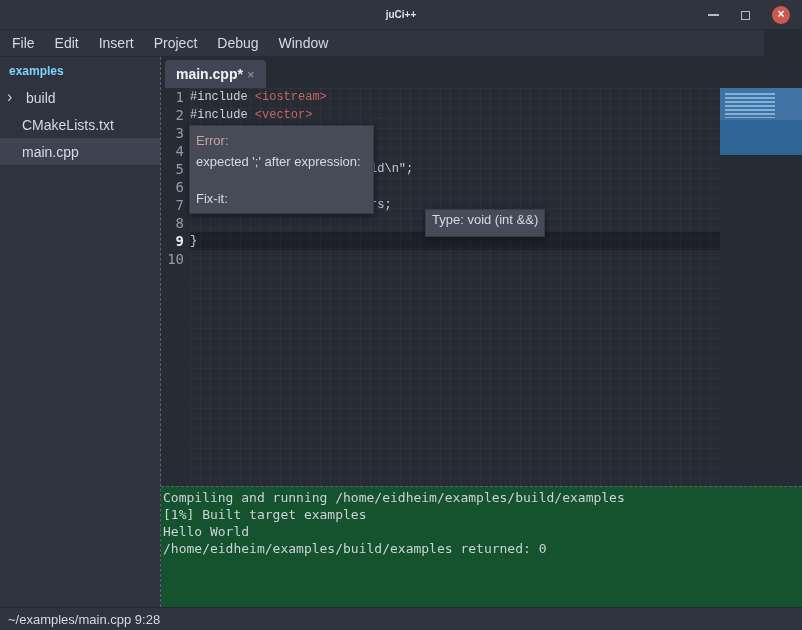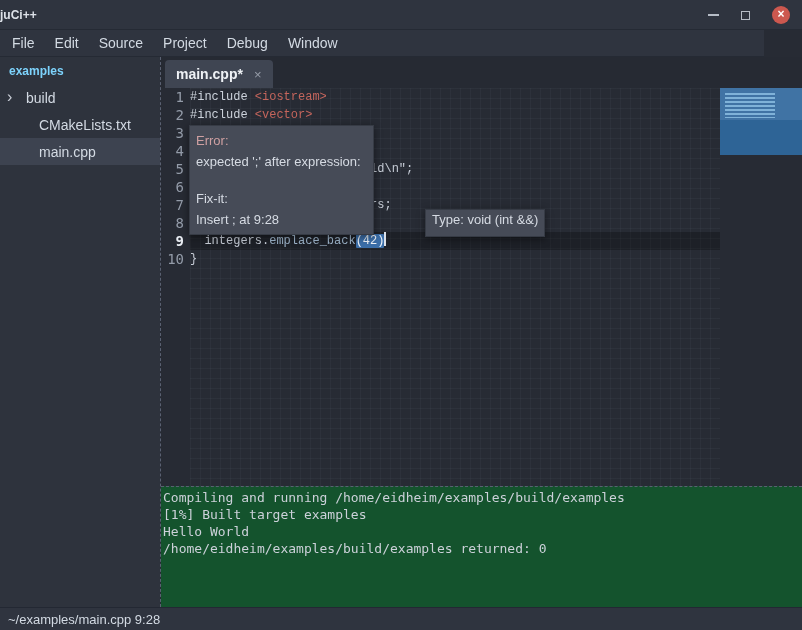--- a/index.html
+++ b/index.html
@@ -1,42 +1,42 @@
 <!DOCTYPE html>
 <html><head>
 <meta charset="utf-8">
 <style>
   *{margin:0;padding:0;box-sizing:border-box}
   html,body{width:802px;height:630px;background:#20242c;font-family:"Liberation Sans",sans-serif}
   #win{position:relative;width:802px;height:630px;background:#272b34;overflow:hidden}
 
   
   .titlebar{position:absolute;left:0;top:0;width:802px;height:30px;background:#2f343f;border-bottom:1px solid #252a34}
-  .title{position:absolute;left:0;right:0;top:0;height:30px;line-height:30px;text-align:left;color:#dde1e8;font-weight:bold;font-size:12px}
+  .title{position:absolute;left:0;right:0;top:0;height:30px;line-height:30px;text-align:center;color:#dde1e8;font-weight:bold;font-size:10px}
   .winbtns{position:absolute;right:12px;top:0;height:30px;display:flex;align-items:center;gap:22px}
   .btn-min{display:inline-block;width:11px;height:2px;background:#b6bcc6}
   .btn-max{display:inline-block;width:9px;height:9px;border:1px solid #b6bcc6}
   .btn-close{display:inline-block;width:18px;height:18px;border-radius:50%;background:#cc584f;color:#fff;font-size:12px;line-height:17px;text-align:center;font-weight:bold}
 
   
   .menubar{position:absolute;left:0;top:30px;width:764px;height:27px;background:#2f343f;display:flex;align-items:center;padding-left:2px;border-bottom:1px solid #252a34}
   .menu-item{color:#d3dae3;font-size:14px;padding:4px 10px}
 
   
   .sidebar{position:absolute;left:0;top:57px;width:160px;height:550px;background:#2e333d}
   .side-header{color:#7dd3fc;font-weight:bold;font-size:12px;padding:7px 9px 6px}
-  .tree-item{height:27px;display:flex;align-items:center;color:#d3dae3;font-size:14px;padding-left:39px;position:relative}
+  .tree-item{height:27px;display:flex;align-items:center;color:#d3dae3;font-size:14px;padding-left:22px;position:relative}
   .tree-item.folder{padding-left:26px}
   .chev{position:absolute;left:7px;top:50%;transform:translateY(-54%);color:#c8cdd6;font-size:16px}
   .tree-item.selected{background:#3d4350}
 
   
   .rightpane{position:absolute;left:160px;top:57px;width:642px;height:550px;border-left:1px dashed #5a6172;background:#272b34}
   .tabbar{position:absolute;left:0;top:0;right:0;height:31px;background:#262a33}
-  .tab{position:absolute;left:4px;top:3px;height:28px;background:#3f4552;border-radius:4px 4px 0 0;display:flex;align-items:center;padding:0 11px;gap:11px}
+  .tab{position:absolute;left:4px;top:3px;height:28px;background:#3f4552;border-radius:4px 4px 0 0;display:flex;align-items:center;padding:0 11px;gap:4px}
   .tab-label{color:#eef1f5;font-size:14px;font-weight:bold}
   .tab-close{color:#969da8;font-size:13px}
 
   
   .editor{position:absolute;left:0;top:31px;right:0;height:398px;background:#272b34}
   .code-region{position:absolute;left:29px;top:0;right:82px;bottom:0;
     background-image:
       repeating-linear-gradient(to right,rgba(140,150,170,.06) 0 1px,transparent 1px 10px),
       repeating-linear-gradient(to bottom,rgba(140,150,170,.06) 0 1px,transparent 1px 10px)}
   .curline{position:absolute;left:29px;right:82px;top:144px;height:18px;background:rgba(0,0,0,.24)}
@@ -88,21 +88,21 @@
     <div class="winbtns">
       <span class="btn-min"></span>
       <span class="btn-max"></span>
       <span class="btn-close">×</span>
     </div>
   </div>
 
   <div class="menubar">
       <div class="menu-item">File</div>
       <div class="menu-item">Edit</div>
-      <div class="menu-item">Source</div>
+      <div class="menu-item">Insert</div>
       <div class="menu-item">Project</div>
       <div class="menu-item">Debug</div>
       <div class="menu-item">Window</div>
     </div>
 
   <div class="sidebar">
     <div class="side-header">examples</div>
     <div>
         <div class="tree-item folder">
           <span class="chev">›</span>
@@ -142,37 +142,35 @@
         </div>
       <div class="code-lines">
           <div class="cl"><span class="c-pre">#include </span><span class="c-inc">&lt;iostream&gt;</span></div>
           <div class="cl"><span class="c-pre">#include </span><span class="c-inc">&lt;vector&gt;</span></div>
           <div class="cl"></div>
           <div class="cl"><span class="c-p">int main() {</span></div>
           <div class="cl"><span class="c-p">  std::cout &lt;&lt; "Hello World\n";</span></div>
           <div class="cl"></div>
           <div class="cl"><span class="c-p">  std::vector&lt;int&gt; integers;</span></div>
           <div class="cl"></div>
-          <div class="cl"><span class="c-p">  integers.</span><span class="c-mem">emplace_back</span><span class="c-hl">(42)</span><span class="caret"></span></div>
           <div class="cl"><span class="c-p">}</span></div>
         </div>
 
       <div class="overview-col">
         <div class="minimap">
           <div class="mm-view"></div>
           <div class="mm-lines"></div>
         </div>
       </div>
 
       <div class="tooltip tt-diag">
           <div class="tt-row tt-error">Error:</div>
           <div class="tt-row">expected ';' after expression:</div>
           <div class="tt-row"></div>
           <div class="tt-row">Fix-it:</div>
-          <div class="tt-row">Insert ; at 9:28</div>
         </div>
       <div class="tooltip tt-type">Type: void (int &amp;&amp;)</div>
     </div>
 
     <div class="output">
         <div class="oline">Compiling and running /home/eidheim/examples/build/examples</div>
         <div class="oline">[1%] Built target examples</div>
         <div class="oline">Hello World</div>
         <div class="oline">/home/eidheim/examples/build/examples returned: 0</div>
       </div>

